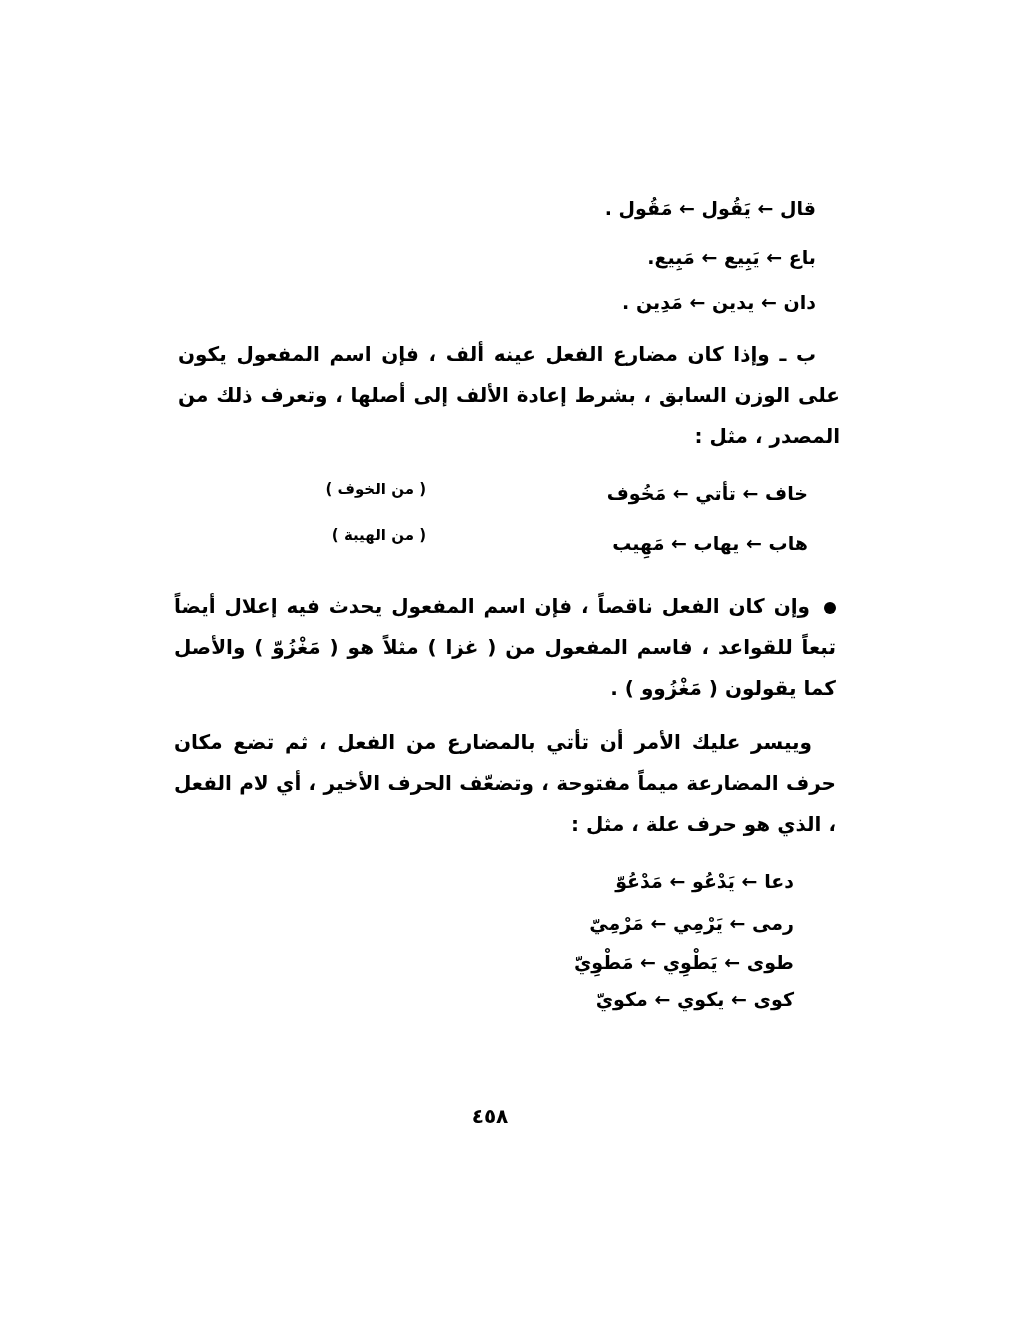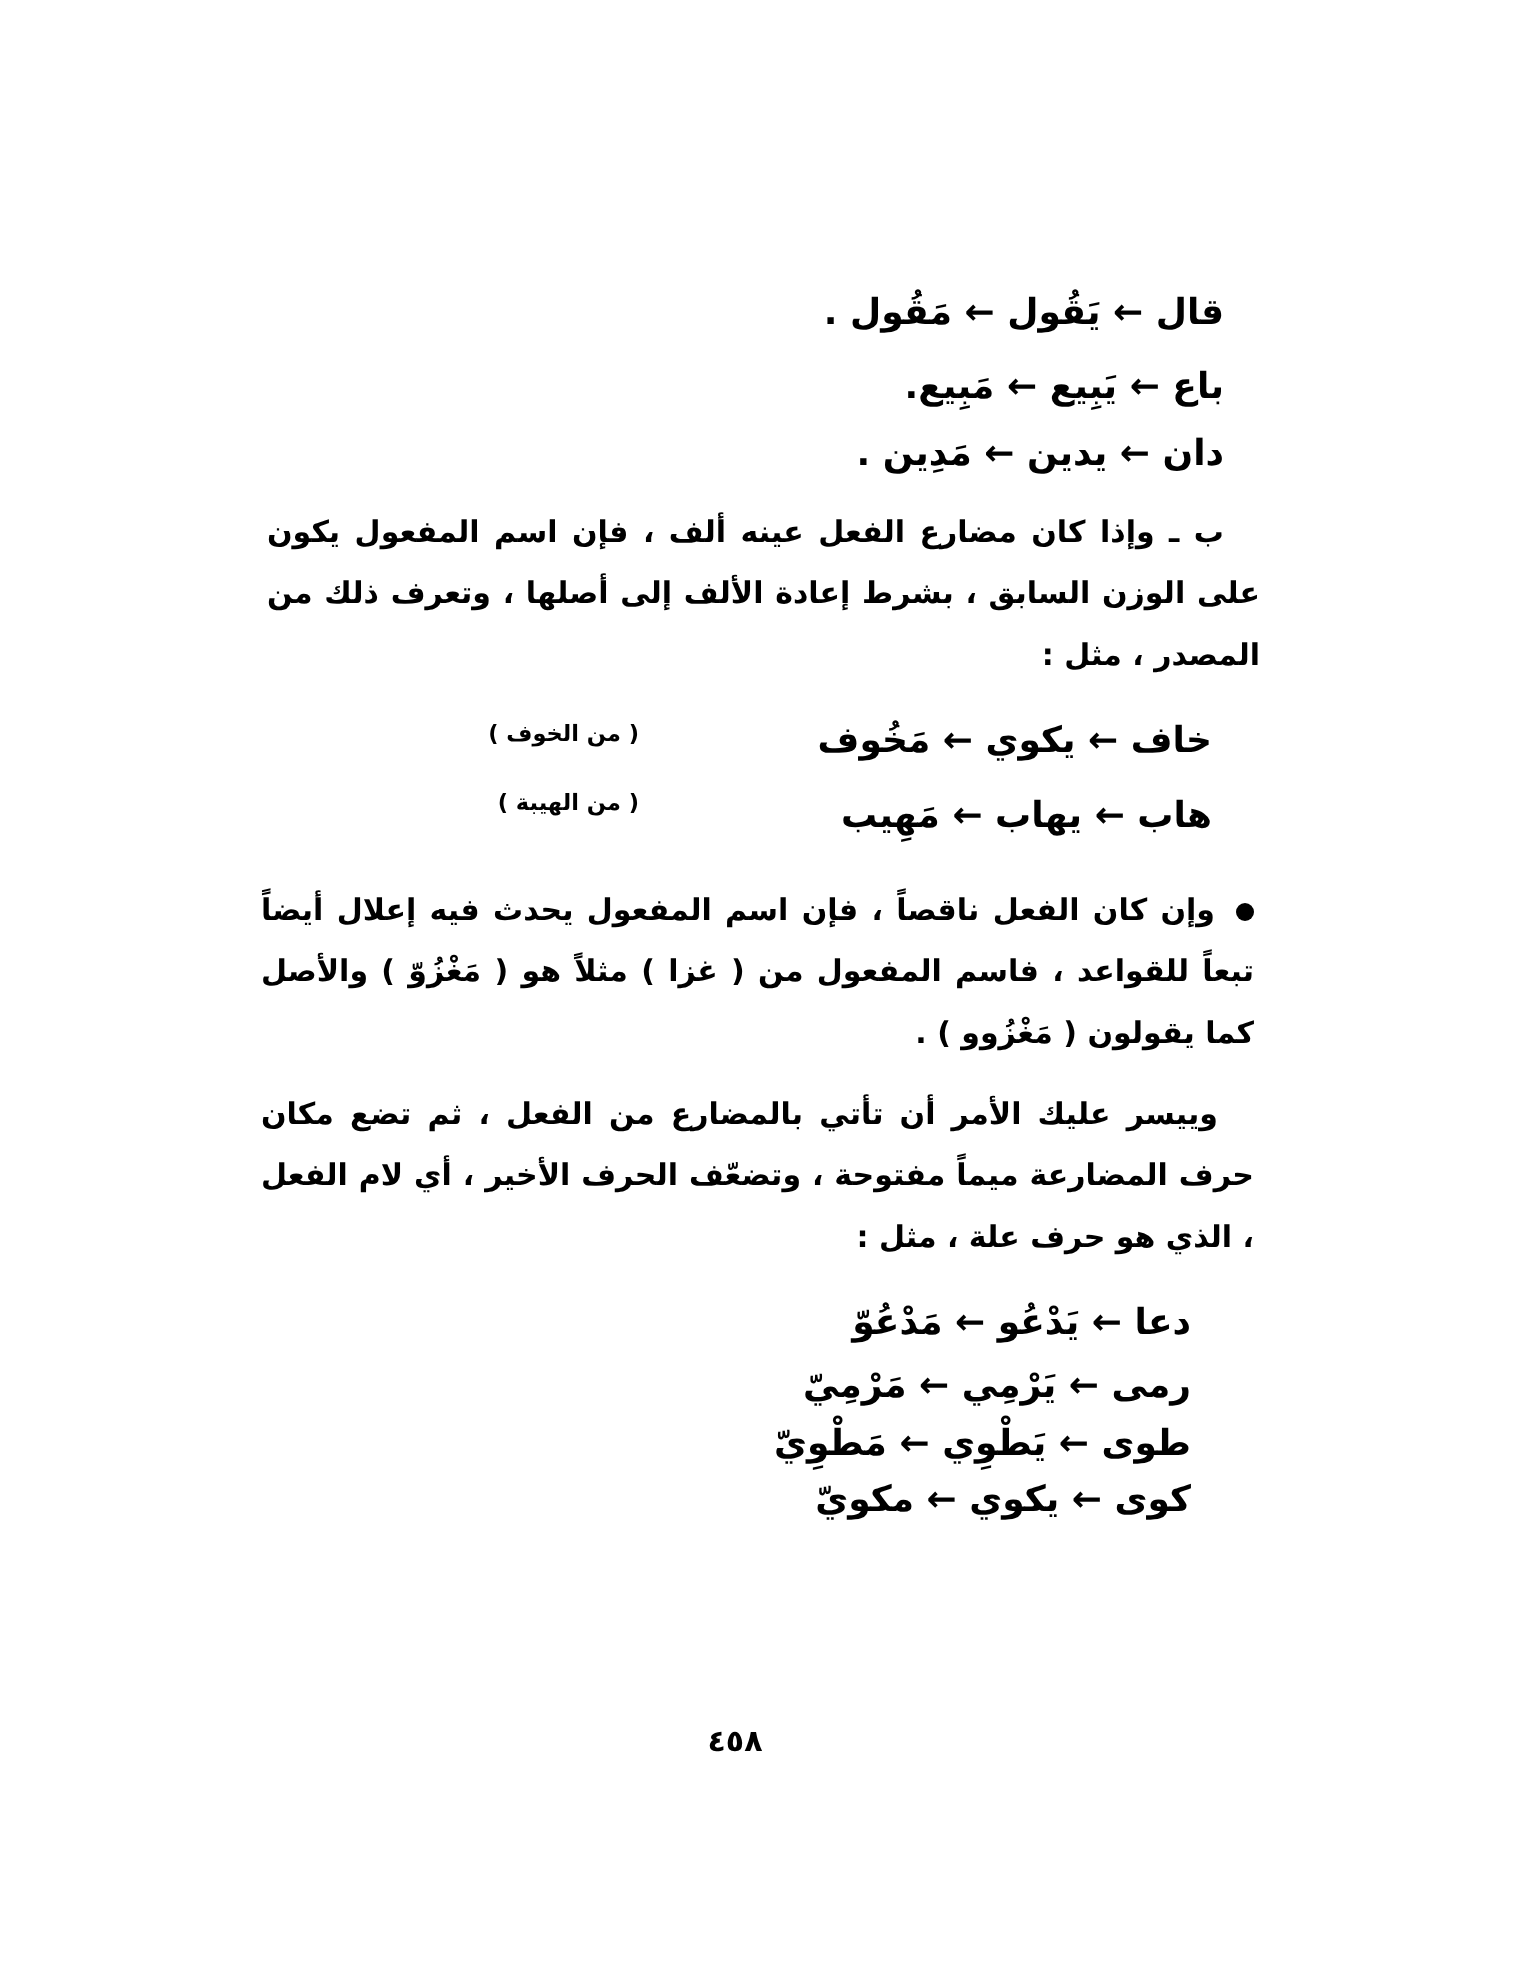--- a/index.html
+++ b/index.html
@@ -17,21 +17,21 @@
     }
     .page {
       position: absolute;
       left: 0; top: 0;
       width: 1020px; height: 1320px;
       direction: rtl;
     }
     .line {
       position: absolute;
       white-space: nowrap;
-      font-size: 24px;
+      font-size: 19px;
       font-weight: bold;
       line-height: 30px;
       direction: rtl;
       unicode-bidi: embed;
     }
     .para {
       position: absolute;
       direction: rtl;
       text-align: justify;
       text-align-last: right;
@@ -58,35 +58,34 @@
     }
     .page-number {
       position: absolute;
       left: 440px;
       top: 1104px;
       width: 100px;
       text-align: center;
       font-size: 20px;
       font-weight: bold;
       direction: rtl;
-      margin-top: 44px;
     }
   </style>
 </head>
 <body>
 
 <div class="page">
 
   <div class="line" style="right:204px; top:193px;">قال ← يَقُول ← مَقُول .</div>
   <div class="line" style="right:204px; top:242px;">باع ← يَبِيع ← مَبِيع.</div>
   <div class="line" style="right:204px; top:287px;">دان ← يدين ← مَدِين .</div>
 
   <div class="para indent" style="right:180px; left:178px; top:334px;">ب ـ وإذا كان مضارع الفعل عينه ألف ، فإن اسم المفعول يكون على الوزن السابق ، بشرط إعادة الألف إلى أصلها ، وتعرف ذلك من المصدر ، مثل :</div>
 
-  <div class="line" style="right:212px; top:478px;">خاف ← يكوي ← مَخُوف</div>
+  <div class="line" style="right:212px; top:478px;">خاف ← تأتي ← مَخُوف</div>
   <div class="note" style="right:594px; top:474px;">( من الخوف )</div>
   <div class="line" style="right:212px; top:528px;">هاب ← يهاب ← مَهِيب</div>
   <div class="note" style="right:594px; top:520px;">( من الهيبة )</div>
 
   <div class="para" style="right:184px; left:174px; top:586px;">
     <span class="bullet-dot"></span><span>وإن كان الفعل ناقصاً ، فإن اسم المفعول يحدث فيه إعلال أيضاً تبعاً للقواعد ، فاسم المفعول من ( غزا ) مثلاً هو ( مَغْزُوّ ) والأصل كما يقولون ( مَغْزُوو ) .</span>
   </div>
 
   <div class="para indent" style="right:184px; left:174px; top:722px;">وييسر عليك الأمر أن تأتي بالمضارع من الفعل ، ثم تضع مكان حرف المضارعة ميماً مفتوحة ، وتضعّف الحرف الأخير ، أي لام الفعل ، الذي هو حرف علة ، مثل :</div>
 

